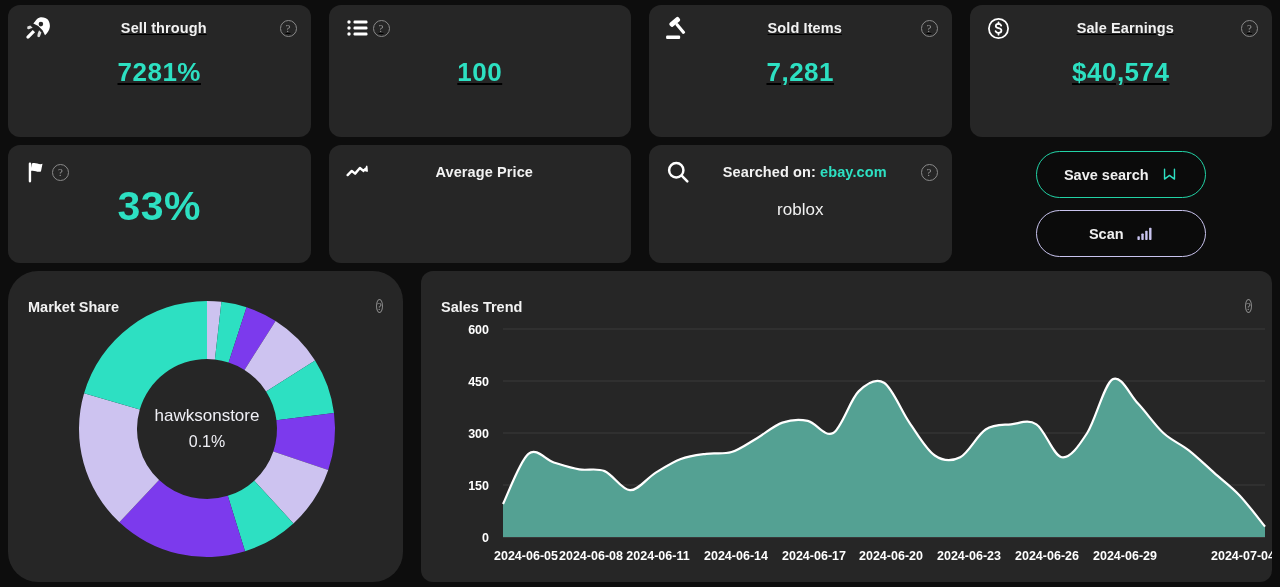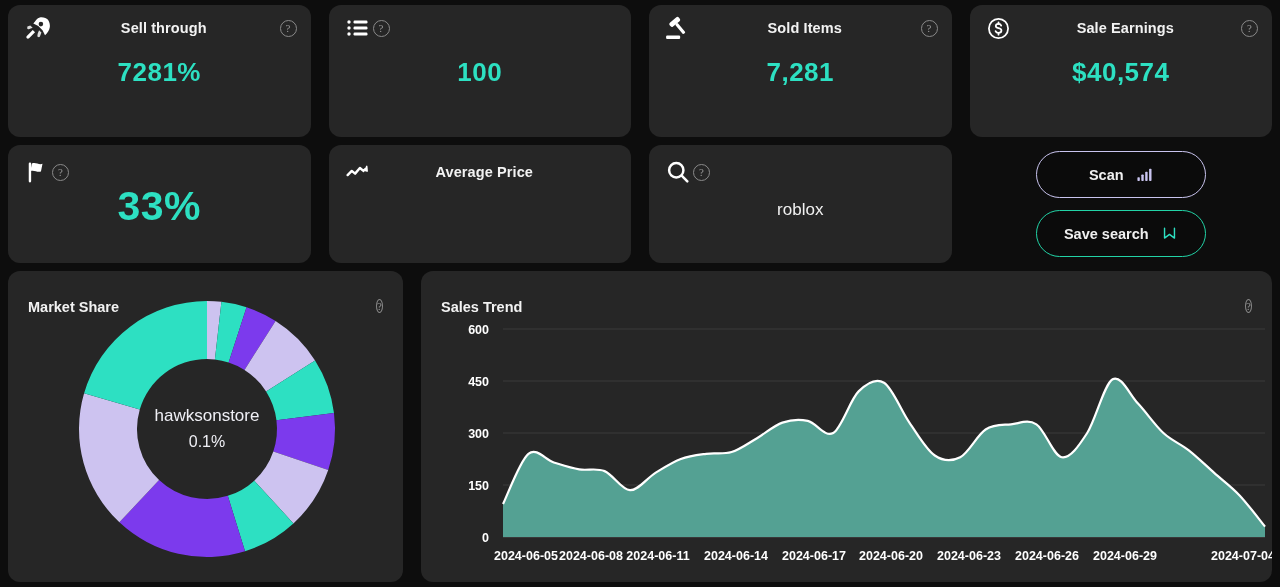--- a/index.html
+++ b/index.html
@@ -57,21 +57,21 @@
   }
   .help-spacer { width: 17px; height: 17px; flex: 0 0 auto; }
   .card-value {
     text-align: center;
     color: #2de0c2;
     font-weight: bold;
     letter-spacing: .5px;
   }
 
   
-  .row1 { display: flex; gap: 18px; height: 132px; padding: 0 4px; }
+  .row1 { display: flex; gap: 18px; height: 132px; padding: 0 4px; text-decoration: underline; }
   .row1 .card { flex: 1 1 0; }
   .row1 .card-value { font-size: 26px; margin-top: 18px; }
 
   
   .row2 { display: flex; gap: 18px; height: 118px; padding: 0 4px; }
   .row2 .kpi { flex: 1 1 0; }
   .row2 .card-value { font-size: 41px; margin-top: 4px; }
   .row2 .card-head { padding-top: 20px; }
   .search-sub {
     text-align: center;
@@ -112,21 +112,21 @@
   }
   .panel-title {
     position: absolute;
     top: 28px; left: 20px;
     color: #f2f2f2; font-size: 14.5px; font-weight: bold;
     z-index: 3;
   }
   .panel-help {
     position: absolute; top: 25px; right: 20px; z-index: 3;
   }
-  .panel-market { width: 395px; flex: 0 0 395px; }
+  .panel-market { width: 395px; flex: 0 0 395px; border-radius: 30px; }
   .panel-trend { flex: 1 1 auto; }
   .donut-center-name { font-size: 17px; fill: #efeff5; font-weight: normal; }
   .donut-center-pct  { font-size: 16px; fill: #efeff5; font-weight: normal; }
   .axis-label { fill: #ffffff; font-size: 12.5px; font-weight: bold; font-family: "Liberation Sans", sans-serif; }
   .xtick-label { fill: #ffffff; font-size: 12.5px; font-weight: bold; font-family: "Liberation Sans", sans-serif; }
 </style>
 </head>
 <body>
 
 <div class="dashboard">
@@ -230,42 +230,46 @@
     </div>
 
     <div class="card kpi">
       <div class="card-head">
         <span class="card-icon">
           <svg width="26" height="26" viewBox="0 0 24 24" fill="none" stroke="#fff" stroke-width="2.3" stroke-linecap="round">
             <circle cx="10.4" cy="10.4" r="6.6"></circle>
             <path d="M15.4 15.4l5.2 5.2"></path>
           </svg>
         </span>
+        <span class="card-title">
+          <span class="searched-label">Searched on:</span>
+          <span class="searched-link">ebay.com</span>
+        </span>
         <span class="help-icon">?</span>
       </div>
       <div class="search-sub">roblox</div>
     </div>
 
     <div class="actions">
+      <div class="btn btn-save">
+        <span>Save search</span>
+        <span class="bicon">
+          <svg width="17" height="17" viewBox="0 0 24 24" fill="none" stroke="#2de0c2" stroke-width="2" stroke-linecap="round" stroke-linejoin="round">
+            <path d="M5 4.5v14l7-5.2 7 5.2v-14"></path>
+          </svg>
+        </span>
+      </div>
       <div class="btn btn-scan">
         <span>Scan</span>
         <span class="bicon">
           <svg width="17" height="17" viewBox="0 0 24 24" fill="#c9c4ef">
             <rect x="2" y="16" width="3.4" height="5" rx="1"></rect>
             <rect x="7.5" y="12" width="3.4" height="9" rx="1"></rect>
             <rect x="13" y="8" width="3.4" height="13" rx="1"></rect>
             <rect x="18.5" y="4" width="3.4" height="17" rx="1"></rect>
-          </svg>
-        </span>
-      </div>
-      <div class="btn btn-save">
-        <span>Save search</span>
-        <span class="bicon">
-          <svg width="17" height="17" viewBox="0 0 24 24" fill="none" stroke="#2de0c2" stroke-width="2" stroke-linecap="round" stroke-linejoin="round">
-            <path d="M5 4.5v14l7-5.2 7 5.2v-14"></path>
           </svg>
         </span>
       </div>
     </div>
 
   </div>
 
   <div class="row3">
 
     <div class="panel panel-market">

